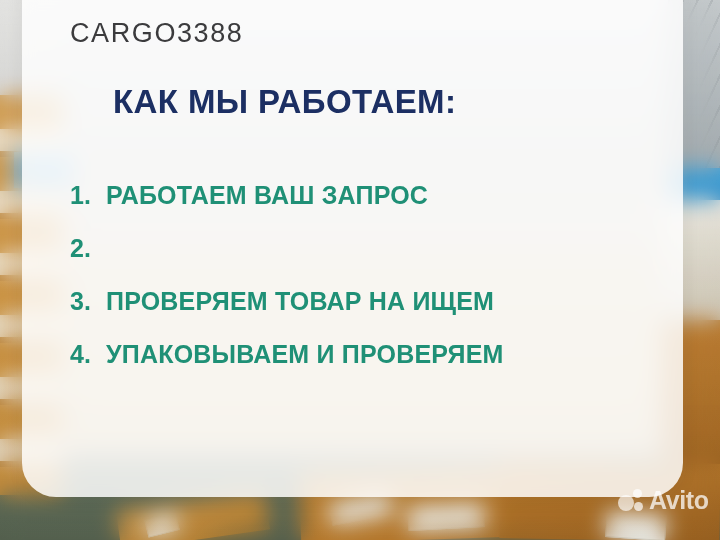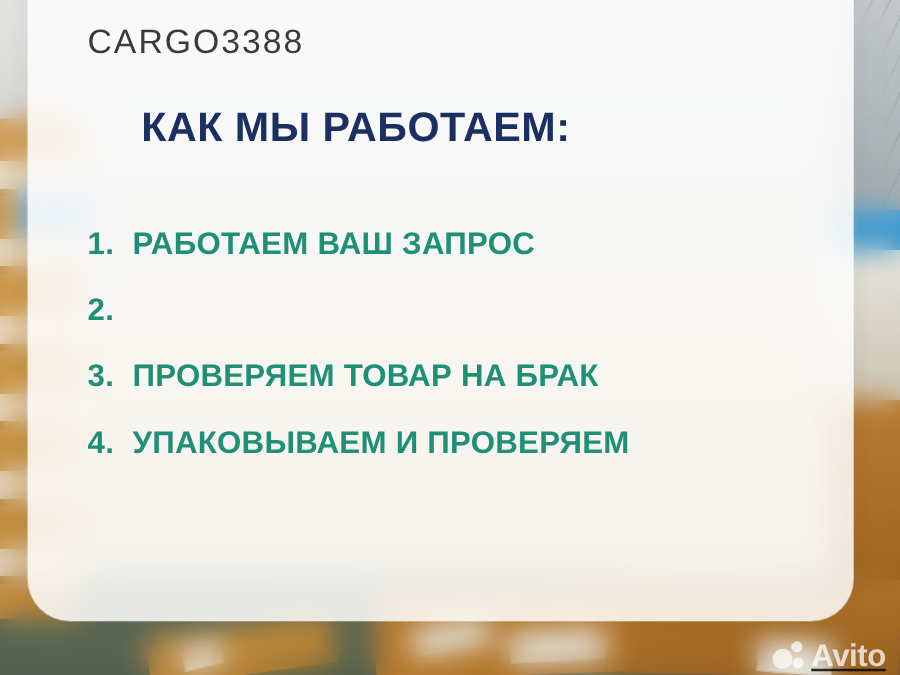--- a/index.html
+++ b/index.html
@@ -191,25 +191,23 @@
   }
   .step-text {
     color: #1f9076;
     max-width: 520px;
   }
 
   
   .avito {
     position: absolute;
     left: 618px;
-    top: 512px;
+    top: 488px;
     display: flex;
-    align-items: center;
     opacity: .82;
-    text-decoration: underline;
   }
   .avito-dots {
     position: relative;
     width: 27px;
     height: 27px;
     margin-right: 4px;
     flex: 0 0 27px;
   }
   .avito-dots i {
     position: absolute;
@@ -266,21 +264,21 @@
     <ul class="steps">
       <li class="step">
         <span class="step-num">1.</span>
         <span class="step-text">РАБОТАЕМ ВАШ ЗАПРОС</span>
       </li>
       <li class="step">
         <span class="step-num">2.</span>
       </li>
       <li class="step">
         <span class="step-num">3.</span>
-        <span class="step-text">ПРОВЕРЯЕМ ТОВАР НА БРАК</span>
+        <span class="step-text">ПРОВЕРЯЕМ ТОВАР НА ИЩЕМ</span>
       </li>
       <li class="step">
         <span class="step-num">4.</span>
         <span class="step-text">УПАКОВЫВАЕМ И ПРОВЕРЯЕМ</span>
       </li>
     </ul>
   </div>
 
   <div class="avito">
     <span class="avito-dots">

